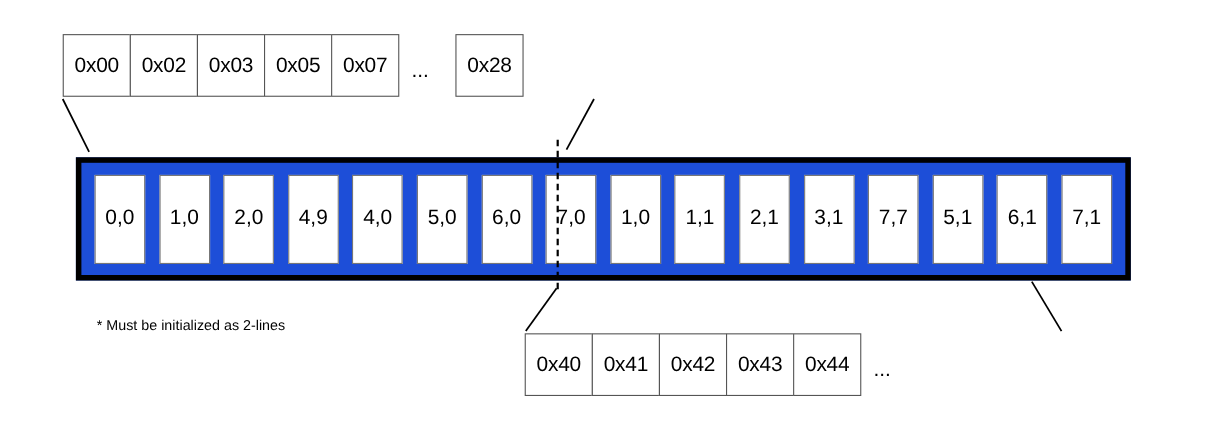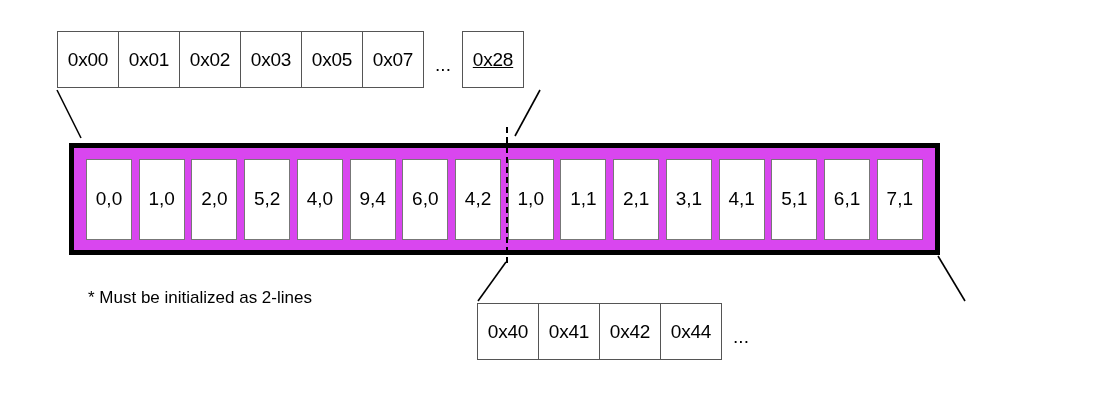--- a/index.html
+++ b/index.html
@@ -45,34 +45,33 @@
     height: 57px;
     display: flex;
     align-items: flex-end;
     justify-content: center;
     padding-bottom: 12px;
     box-sizing: border-box;
     font-size: 19px;
     color: #000000;
   }
   .addr-cell.detached {
-    margin-left: 0;
-    text-decoration: underline;
+    margin-left: 13px;
   }
 
   
   #cache-bar {
     position: absolute;
     left: 69px;
     top: 143px;
-    width: 871px;
+    width: 959px;
     height: 112px;
     box-sizing: border-box;
     border: 5px solid #000000;
-    background: #d946ef;
+    background: #1d4ed8;
   }
   #cache-inner {
     position: absolute;
     left: 0;
     top: 0;
     width: 100%;
     height: 100%;
     display: flex;
     align-items: center;
     justify-content: space-between;
@@ -110,33 +109,32 @@
   .leader line {
     stroke: #000000;
     stroke-width: 1.6;
   }
 
   
   #footnote {
     position: absolute;
     left: 88px;
     top: 288px;
-    font-size: 17px;
+    font-size: 13px;
     color: #000000;
     white-space: nowrap;
   }
 </style>
 </head>
 <body>
 
 <div id="canvas">
 
   <div class="addr-strip" id="top-strip" style="left:57px; top:31px;">
     <div class="addr-cell">0x00</div>
-    <div class="addr-cell">0x01</div>
     <div class="addr-cell">0x02</div>
     <div class="addr-cell">0x03</div>
     <div class="addr-cell">0x05</div>
     <div class="addr-cell">0x07</div>
     <div class="addr-ellipsis">...</div>
     <div class="addr-cell detached">0x28</div>
   </div>
 
   <svg class="leader" style="left:0; top:0; width:1113px; height:400px;">
     <line x1="57" y1="90" x2="81" y2="138"></line>
@@ -144,30 +142,30 @@
 
   <svg class="leader" style="left:0; top:0; width:1113px; height:400px;">
     <line x1="540" y1="90" x2="515" y2="136"></line>
   </svg>
 
   <div id="cache-bar">
     <div id="cache-inner">
       <div class="slot">0,0</div>
       <div class="slot">1,0</div>
       <div class="slot">2,0</div>
-      <div class="slot">5,2</div>
+      <div class="slot">4,9</div>
       <div class="slot">4,0</div>
-      <div class="slot">9,4</div>
+      <div class="slot">5,0</div>
       <div class="slot">6,0</div>
-      <div class="slot">4,2</div>
+      <div class="slot">7,0</div>
       <div class="slot">1,0</div>
       <div class="slot">1,1</div>
       <div class="slot">2,1</div>
       <div class="slot">3,1</div>
-      <div class="slot">4,1</div>
+      <div class="slot">7,7</div>
       <div class="slot">5,1</div>
       <div class="slot">6,1</div>
       <div class="slot">7,1</div>
     </div>
   </div>
 
   <div id="line-divider"></div>
 
   <svg class="leader" style="left:0; top:0; width:1113px; height:400px;">
     <line x1="506" y1="262" x2="478" y2="301"></line>
@@ -176,17 +174,18 @@
   <svg class="leader" style="left:0; top:0; width:1113px; height:400px;">
     <line x1="938" y1="256" x2="965" y2="301"></line>
   </svg>
 
   <div id="footnote">* Must be initialized as 2-lines</div>
 
   <div class="addr-strip" id="bottom-strip" style="left:477px; top:303px;">
     <div class="addr-cell">0x40</div>
     <div class="addr-cell">0x41</div>
     <div class="addr-cell">0x42</div>
+    <div class="addr-cell">0x43</div>
     <div class="addr-cell">0x44</div>
     <div class="addr-ellipsis">...</div>
   </div>
 
 </div>
 
 </body></html>

